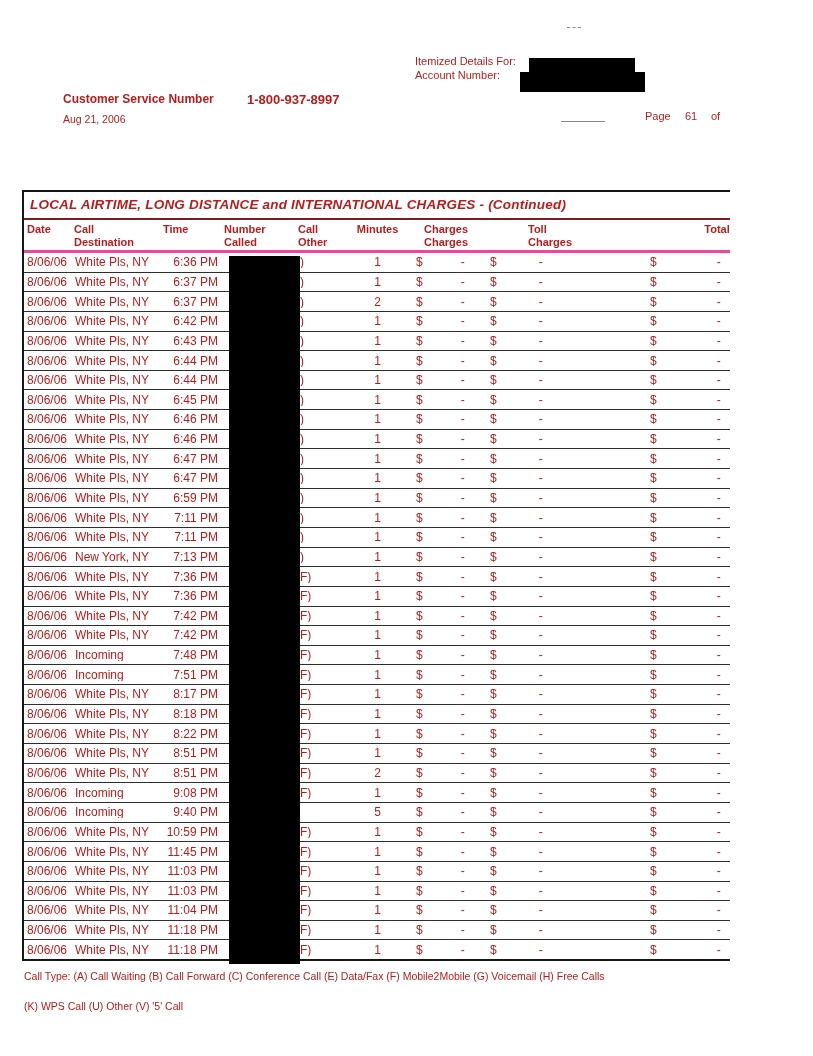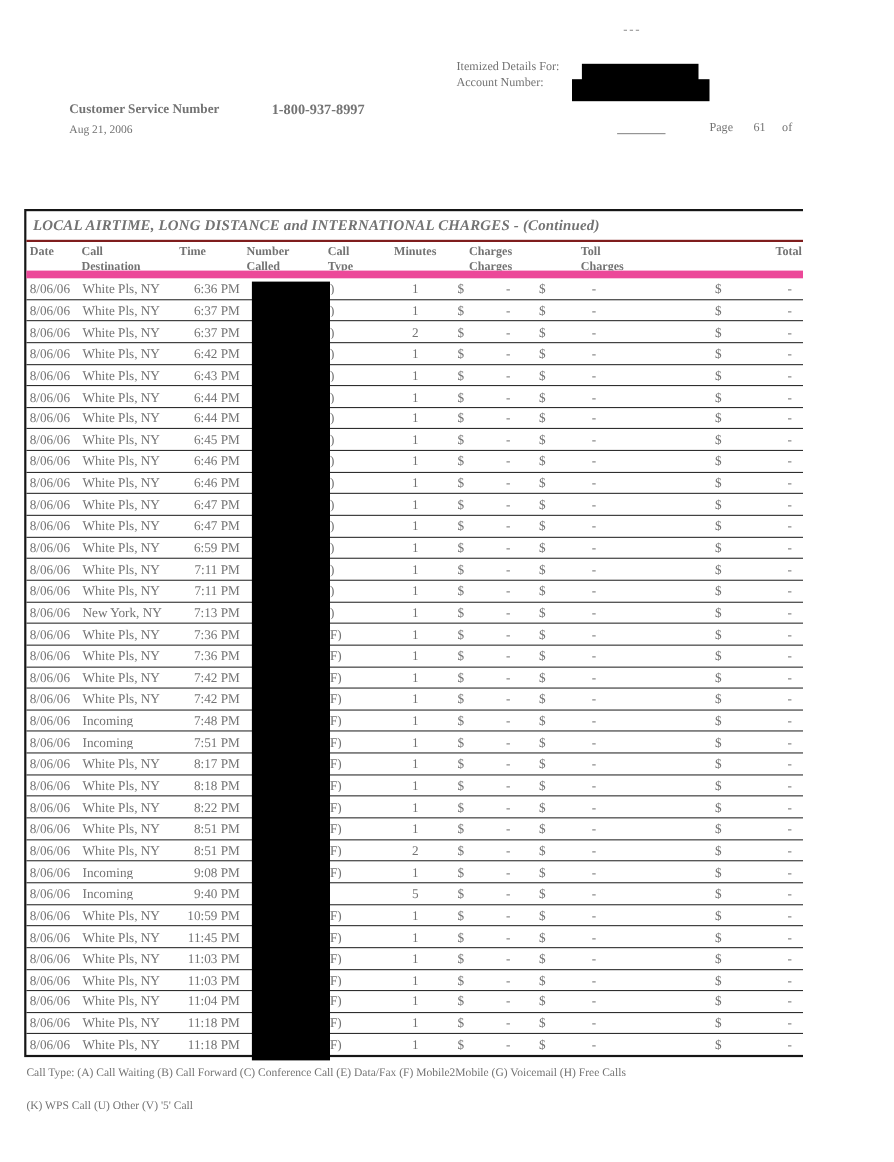--- a/index.html
+++ b/index.html
@@ -1,18 +1,18 @@
 <!DOCTYPE html>
 <html><head>
 <meta charset="utf-8">
 <style>
   html, body { margin:0; padding:0; background:#ffffff; }
   .page {
     position:relative; width:730px; height:1056px; background:#ffffff;
-    font-family:Liberation Serif, serif; color:#737373; overflow:hidden;
+    font-family:Liberation Sans, sans-serif; color:#b91c1c; overflow:hidden;
   }
   .abs { position:absolute; }
   .t11 { font-size:11px; line-height:13px; }
   .t10 { font-size:10.5px; line-height:12px; }
 
   
   .cs-label { left:63px; top:92px; font-size:12px; font-weight:bold; }
   .cs-number { left:247px; top:92px; font-size:13px; font-weight:bold; }
   .stmt-date { left:63px; top:113px; }
   .itemized { left:415px; top:55px; }
@@ -38,21 +38,21 @@
     height:26px; line-height:26px; border-bottom:2px solid #7f1d1d;
     font-style:italic; font-weight:bold; font-size:13.5px; padding-left:6px;
     letter-spacing:0.2px; white-space:nowrap; overflow:hidden;
   }
   .grid {
     display:grid;
     grid-template-columns:50px 88px 62px 74px 47px 65px 72px 160px 150px;
   }
   .colhead {
     height:33px; box-sizing:border-box; padding-top:3px;
-    border-bottom:7px solid #ec4899; font-weight:bold; font-size:11px; line-height:12.5px;
+    border-bottom:3px solid #ec4899; font-weight:bold; font-size:11px; line-height:12.5px;
   }
   .hc { overflow:hidden; }
   .h-date { padding-left:3px; }
   .h-dest span { display:inline-block; width:66px; }
   .h-time { padding-left:1px; }
   .h-number span { display:inline-block; width:52px; }
   .h-type span { display:inline-block; width:32px; }
   .h-min { text-align:center; }
   .h-air { display:flex; justify-content:center; }
   .h-air span { display:inline-block; width:52px; text-align:center; }
@@ -105,21 +105,21 @@
   <div class="abs t11 pg-total">75</div>
 
   <div class="calltable">
     <div class="title-band">LOCAL AIRTIME, LONG DISTANCE and INTERNATIONAL CHARGES  - (Continued)</div>
 
     <div class="colhead grid">
       <div class="hc h-date">Date</div>
       <div class="hc h-dest"><span>Call Destination</span></div>
       <div class="hc h-time">Time</div>
       <div class="hc h-number"><span>Number Called</span></div>
-      <div class="hc h-type"><span>Call Type</span></div>
+      <div class="hc h-type"><span>Call Other</span></div>
       <div class="hc h-min">Minutes</div>
       <div class="hc h-air">
           <span>Charges Charges</span>
         </div>
       <div class="hc h-toll"><span>Toll Charges</span></div>
       <div class="hc h-total">Total</div>
     </div>
 
     <div class="rows">
 

